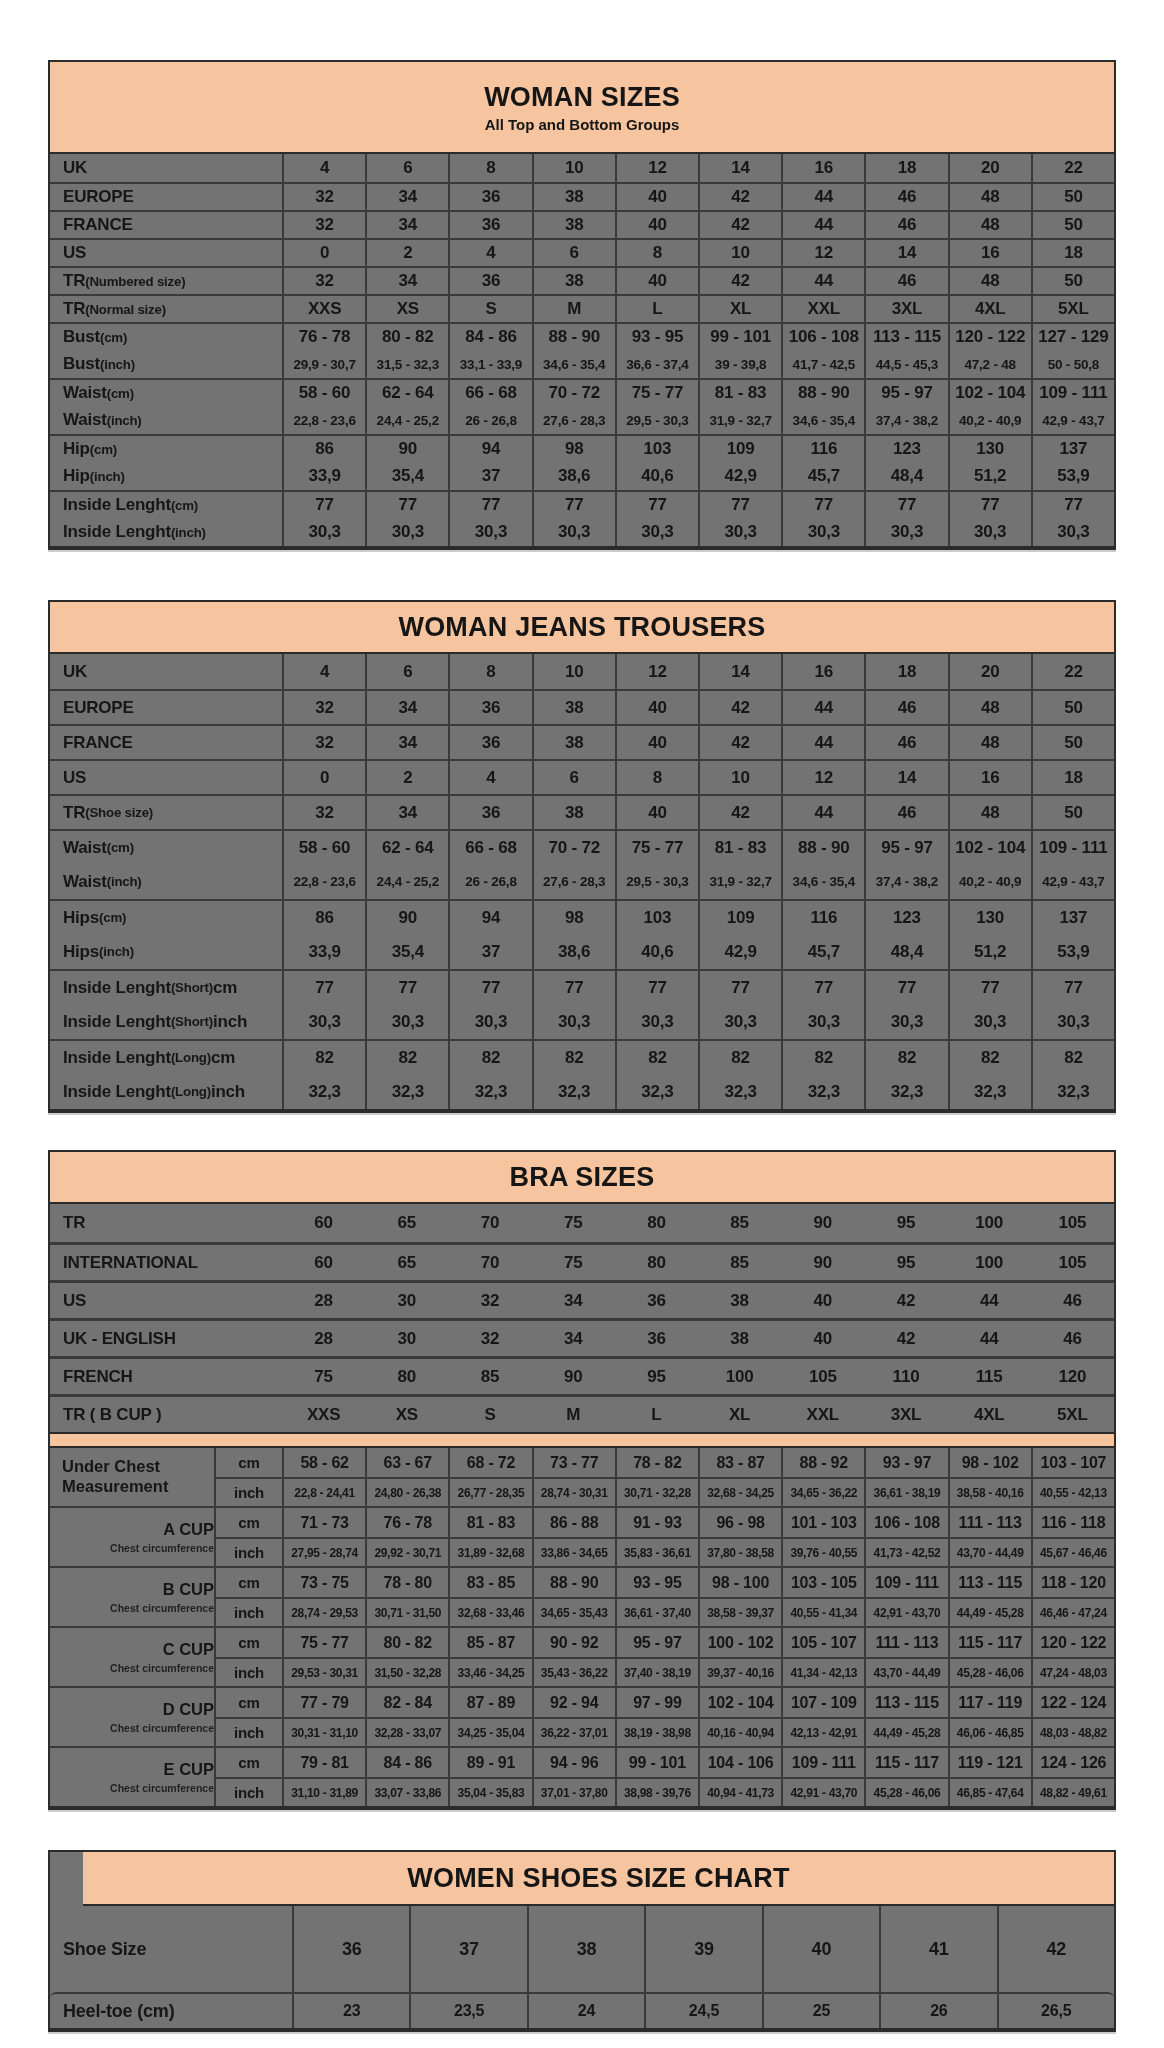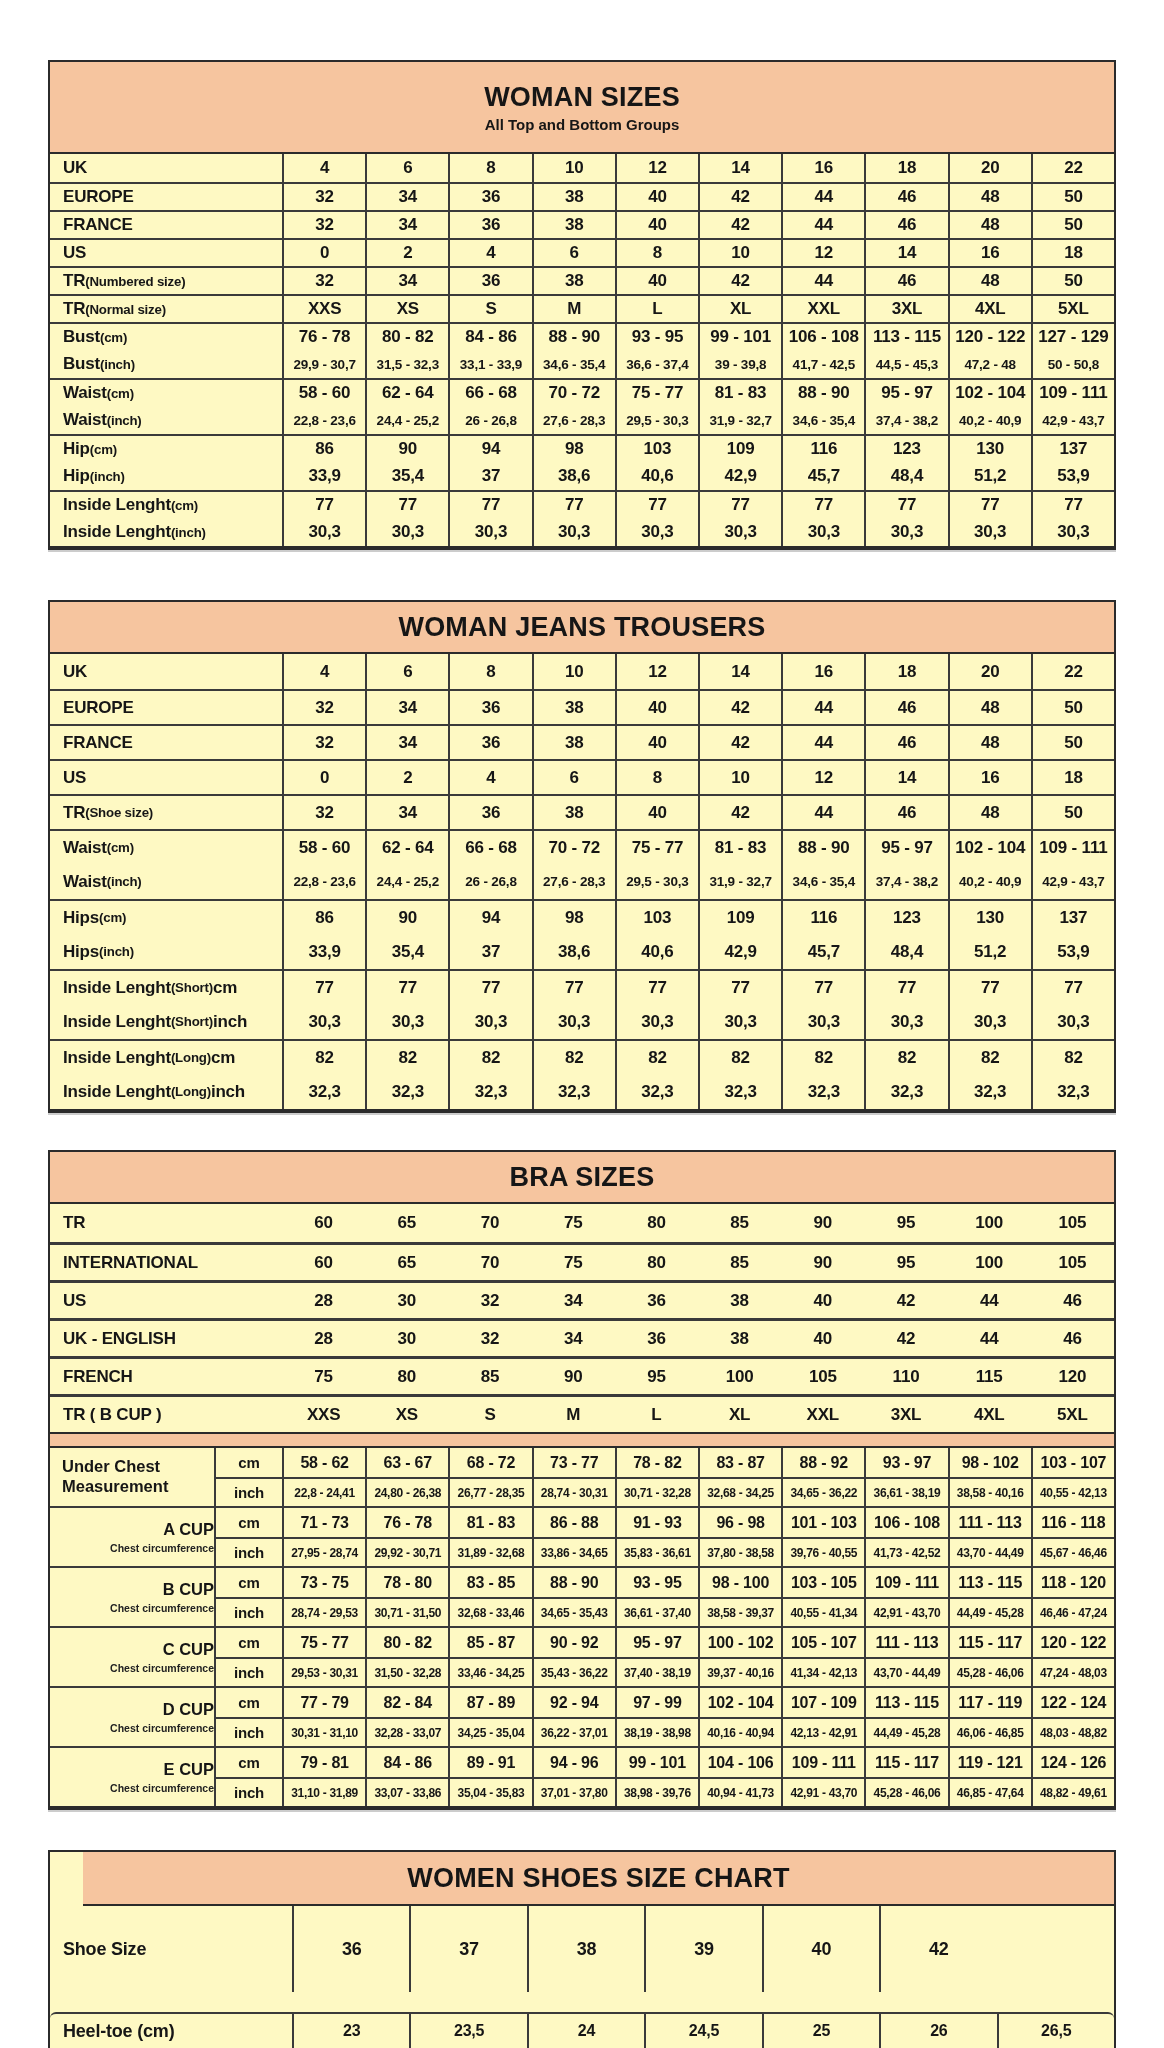--- a/index.html
+++ b/index.html
@@ -5,21 +5,21 @@
   :root{
     --accent:#f6c59f;
     --line:#3a3a3a;
     --edge:#2b2b2b;
     --txt:#161616;
   }
   html,body{margin:0;padding:0;background:#ffffff;}
   body{width:1164px;height:2048px;font-family:"Liberation Sans",sans-serif;color:var(--txt);}
   .page{position:relative;width:1164px;height:2048px;overflow:hidden;background:#fff;}
   .tbl{position:absolute;left:48px;width:1068px;box-sizing:border-box;
-       border:2px solid var(--edge);border-bottom-width:4px;background:#fef9c3;
+       border:2px solid var(--edge);border-bottom-width:4px;background:#737373;
        box-shadow:0 2px 0 rgba(110,110,110,.35);}
   #t1{top:60px;} #t2{top:600px;} #t3{top:1150px;} #t4{top:1850px;}
 
   .titlebar{background:var(--accent);border-bottom:2px solid var(--edge);
             display:flex;flex-direction:column;align-items:center;justify-content:center;}
   #t1 .titlebar{height:90px;} #t2 .titlebar{height:50px;} #t3 .titlebar{height:50px;} #t4 .titlebar{height:52px;margin-left:33px;}
   .title{font-weight:bold;font-size:27px;letter-spacing:.2px;}
   .subtitle{font-weight:bold;font-size:15px;margin-top:3px;}
 
   
@@ -47,21 +47,21 @@
   .cuplab{grid-row:1 / span 2;display:flex;flex-direction:column;justify-content:center;
           padding-left:12px;box-sizing:border-box;align-items:flex-end;}
   .cupname{font-weight:bold;font-size:16.5px;line-height:1.2;}
   .cupsub{font-weight:bold;font-size:10.5px;margin-top:2px;color:#222;}
   .uc{border-left:2px solid var(--line);font-size:15px;}
   .rt{border-top:2px solid var(--line);}
   .ccm{font-size:16px;} .cin{font-size:12px;letter-spacing:-0.3px;}
 
   
   .shr{display:grid;grid-template-columns:242px repeat(7,1fr);box-sizing:border-box;border-radius:6px;}
-  .shr1{height:86px;} .shr2{height:36px;margin-top:20px;}
+  .shr1{height:86px;} .shr2{height:36px;}
   #t4 .c{font-size:18px;}
   #t4 .shr2 .vc{font-size:16px;}
 </style>
 </head>
 <body>
 
 <div class="page">
   <div class="tbl" id="t1">
       <div class="titlebar">
         <div class="title">WOMAN SIZES</div>
@@ -679,20 +679,21 @@
       <div class="titlebar">
         <div class="title">WOMEN SHOES SIZE CHART</div>
       </div>
       <div class="shr shr1">
         <div class="c lblc">Shoe Size</div>
         <div class="c vc">36</div>
         <div class="c vc">37</div>
         <div class="c vc">38</div>
         <div class="c vc">39</div>
         <div class="c vc">40</div>
+        <div class="c vc">41</div>
         <div class="c vc">42</div>
       </div>
       <div class="shr shr2 bt">
         <div class="c lblc">Heel-toe (cm)</div>
         <div class="c vc">23</div>
         <div class="c vc">23,5</div>
         <div class="c vc">24</div>
         <div class="c vc">24,5</div>
         <div class="c vc">25</div>
         <div class="c vc">26</div>

